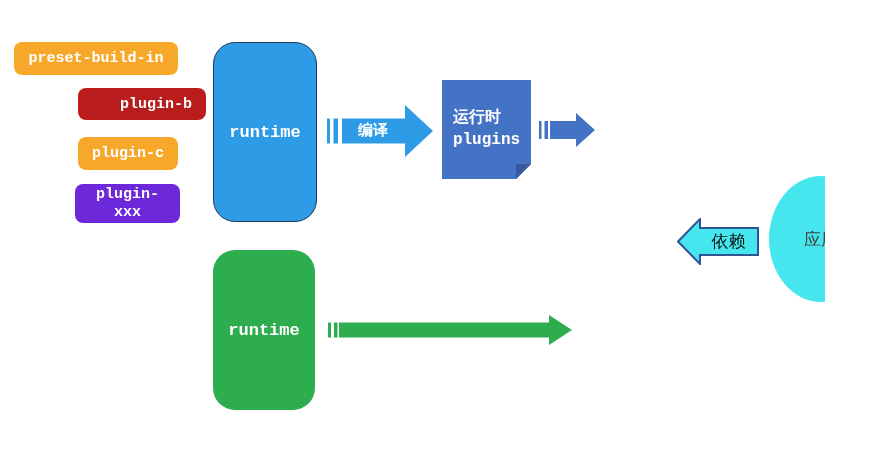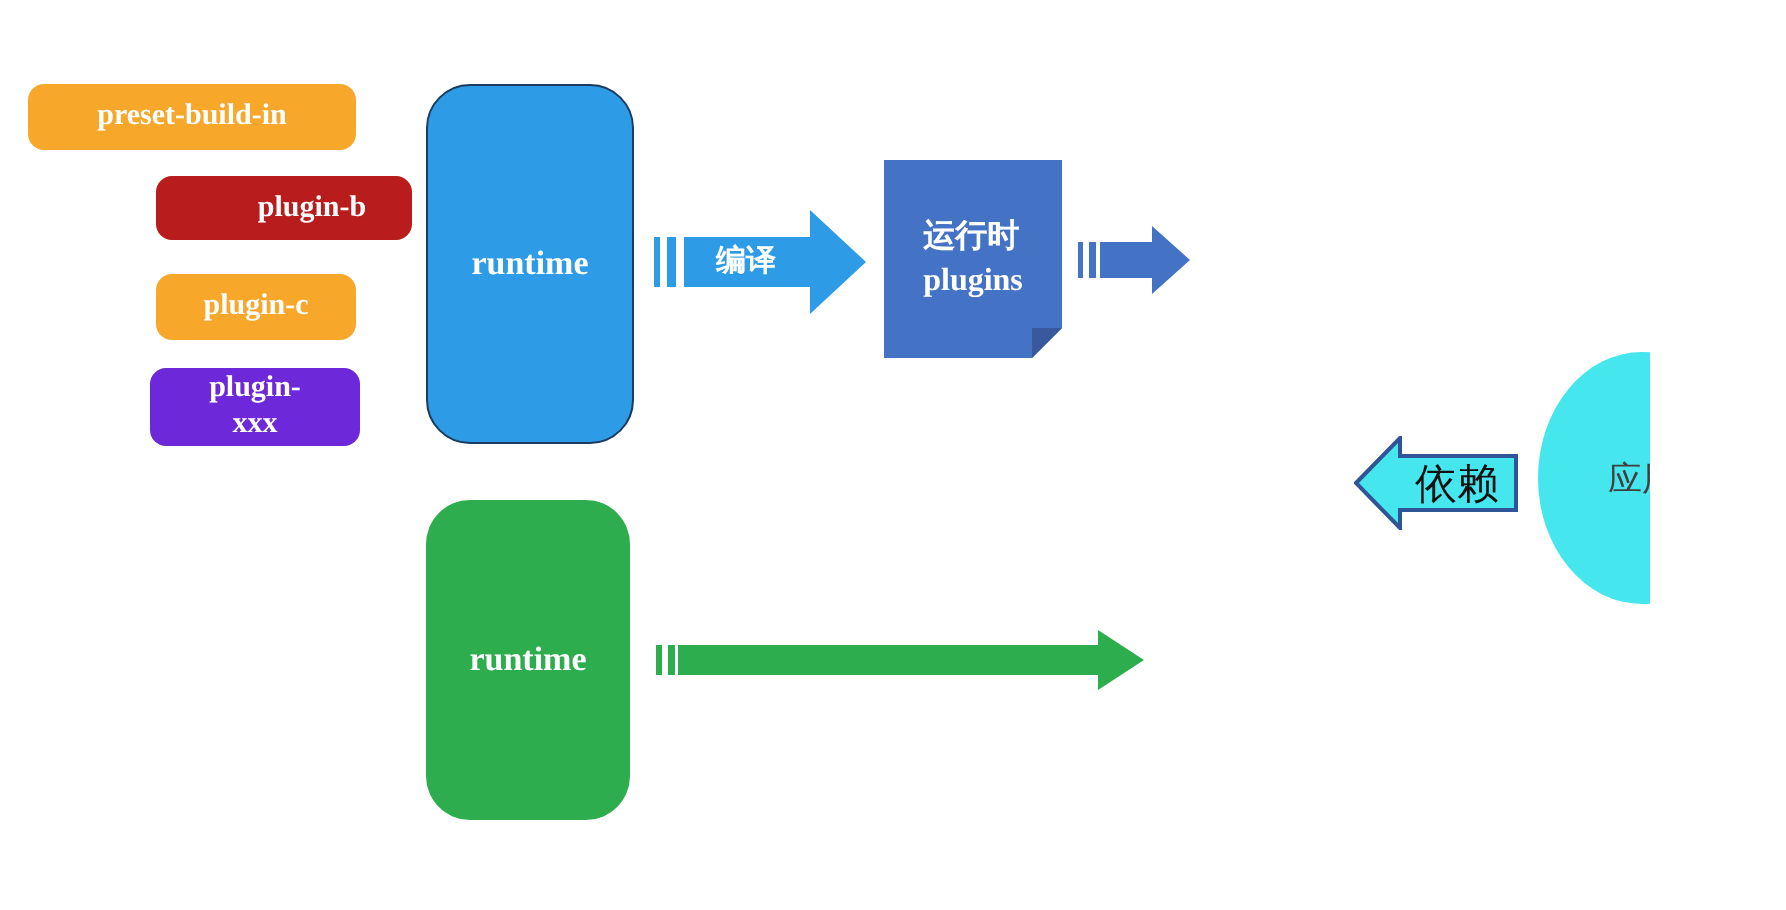--- a/index.html
+++ b/index.html
@@ -1,18 +1,18 @@
 <!DOCTYPE html>
 <html><head>
 <meta charset="utf-8">
 <style>
   html, body { margin: 0; padding: 0; background: #ffffff; }
   .canvas {
     position: relative; width: 825px; height: 455px; overflow: hidden;
-    font-family: Liberation Serif, serif;
+    font-family: Liberation Mono, monospace;
   }
   
   .pill {
     position: absolute; border-radius: 8px; display: flex; align-items: center;
     justify-content: center; color: #fff; font-size: 15px; font-weight: 700;
     text-align: center;
   }
   .p1 { left: 14px;  top: 42px;  width: 164px; height: 33px; }
   .p2 { left: 78px;  top: 88px;  width: 100px; height: 32px; }
   .p3 { left: 78px;  top: 137px; width: 100px; height: 33px; }
@@ -49,21 +49,21 @@
   .arrow { position: absolute; display: block; }
   .compile-arrow     { left: 327px; top: 105px; }
   .plugins-fes-arrow { left: 539px; top: 113px; }
   .green-arrow       { left: 328px; top: 315px; }
   .depend-arrow      { left: 677px; top: 218px; }
   .arrow-label {
     position: absolute; display: flex; align-items: center; justify-content: center;
     text-align: center;
   }
   .compile-label { left: 341px; top: 118px; width: 64px; height: 25px; font-size: 15px; font-weight: 700; }
-  .depend-label  { left: 700px; top: 228px; width: 57px; height: 27px; font-size: 21px; }
+  .depend-label  { left: 700px; top: 228px; width: 57px; height: 27px; font-size: 17px; }
 
   
   .ellipse {
     position: absolute; left: 769px; top: 176px; width: 104px; height: 126px;
     border-radius: 50%; display: flex; align-items: center; justify-content: center;
     font-size: 17px;
   }
 </style>
 </head>
 <body>

